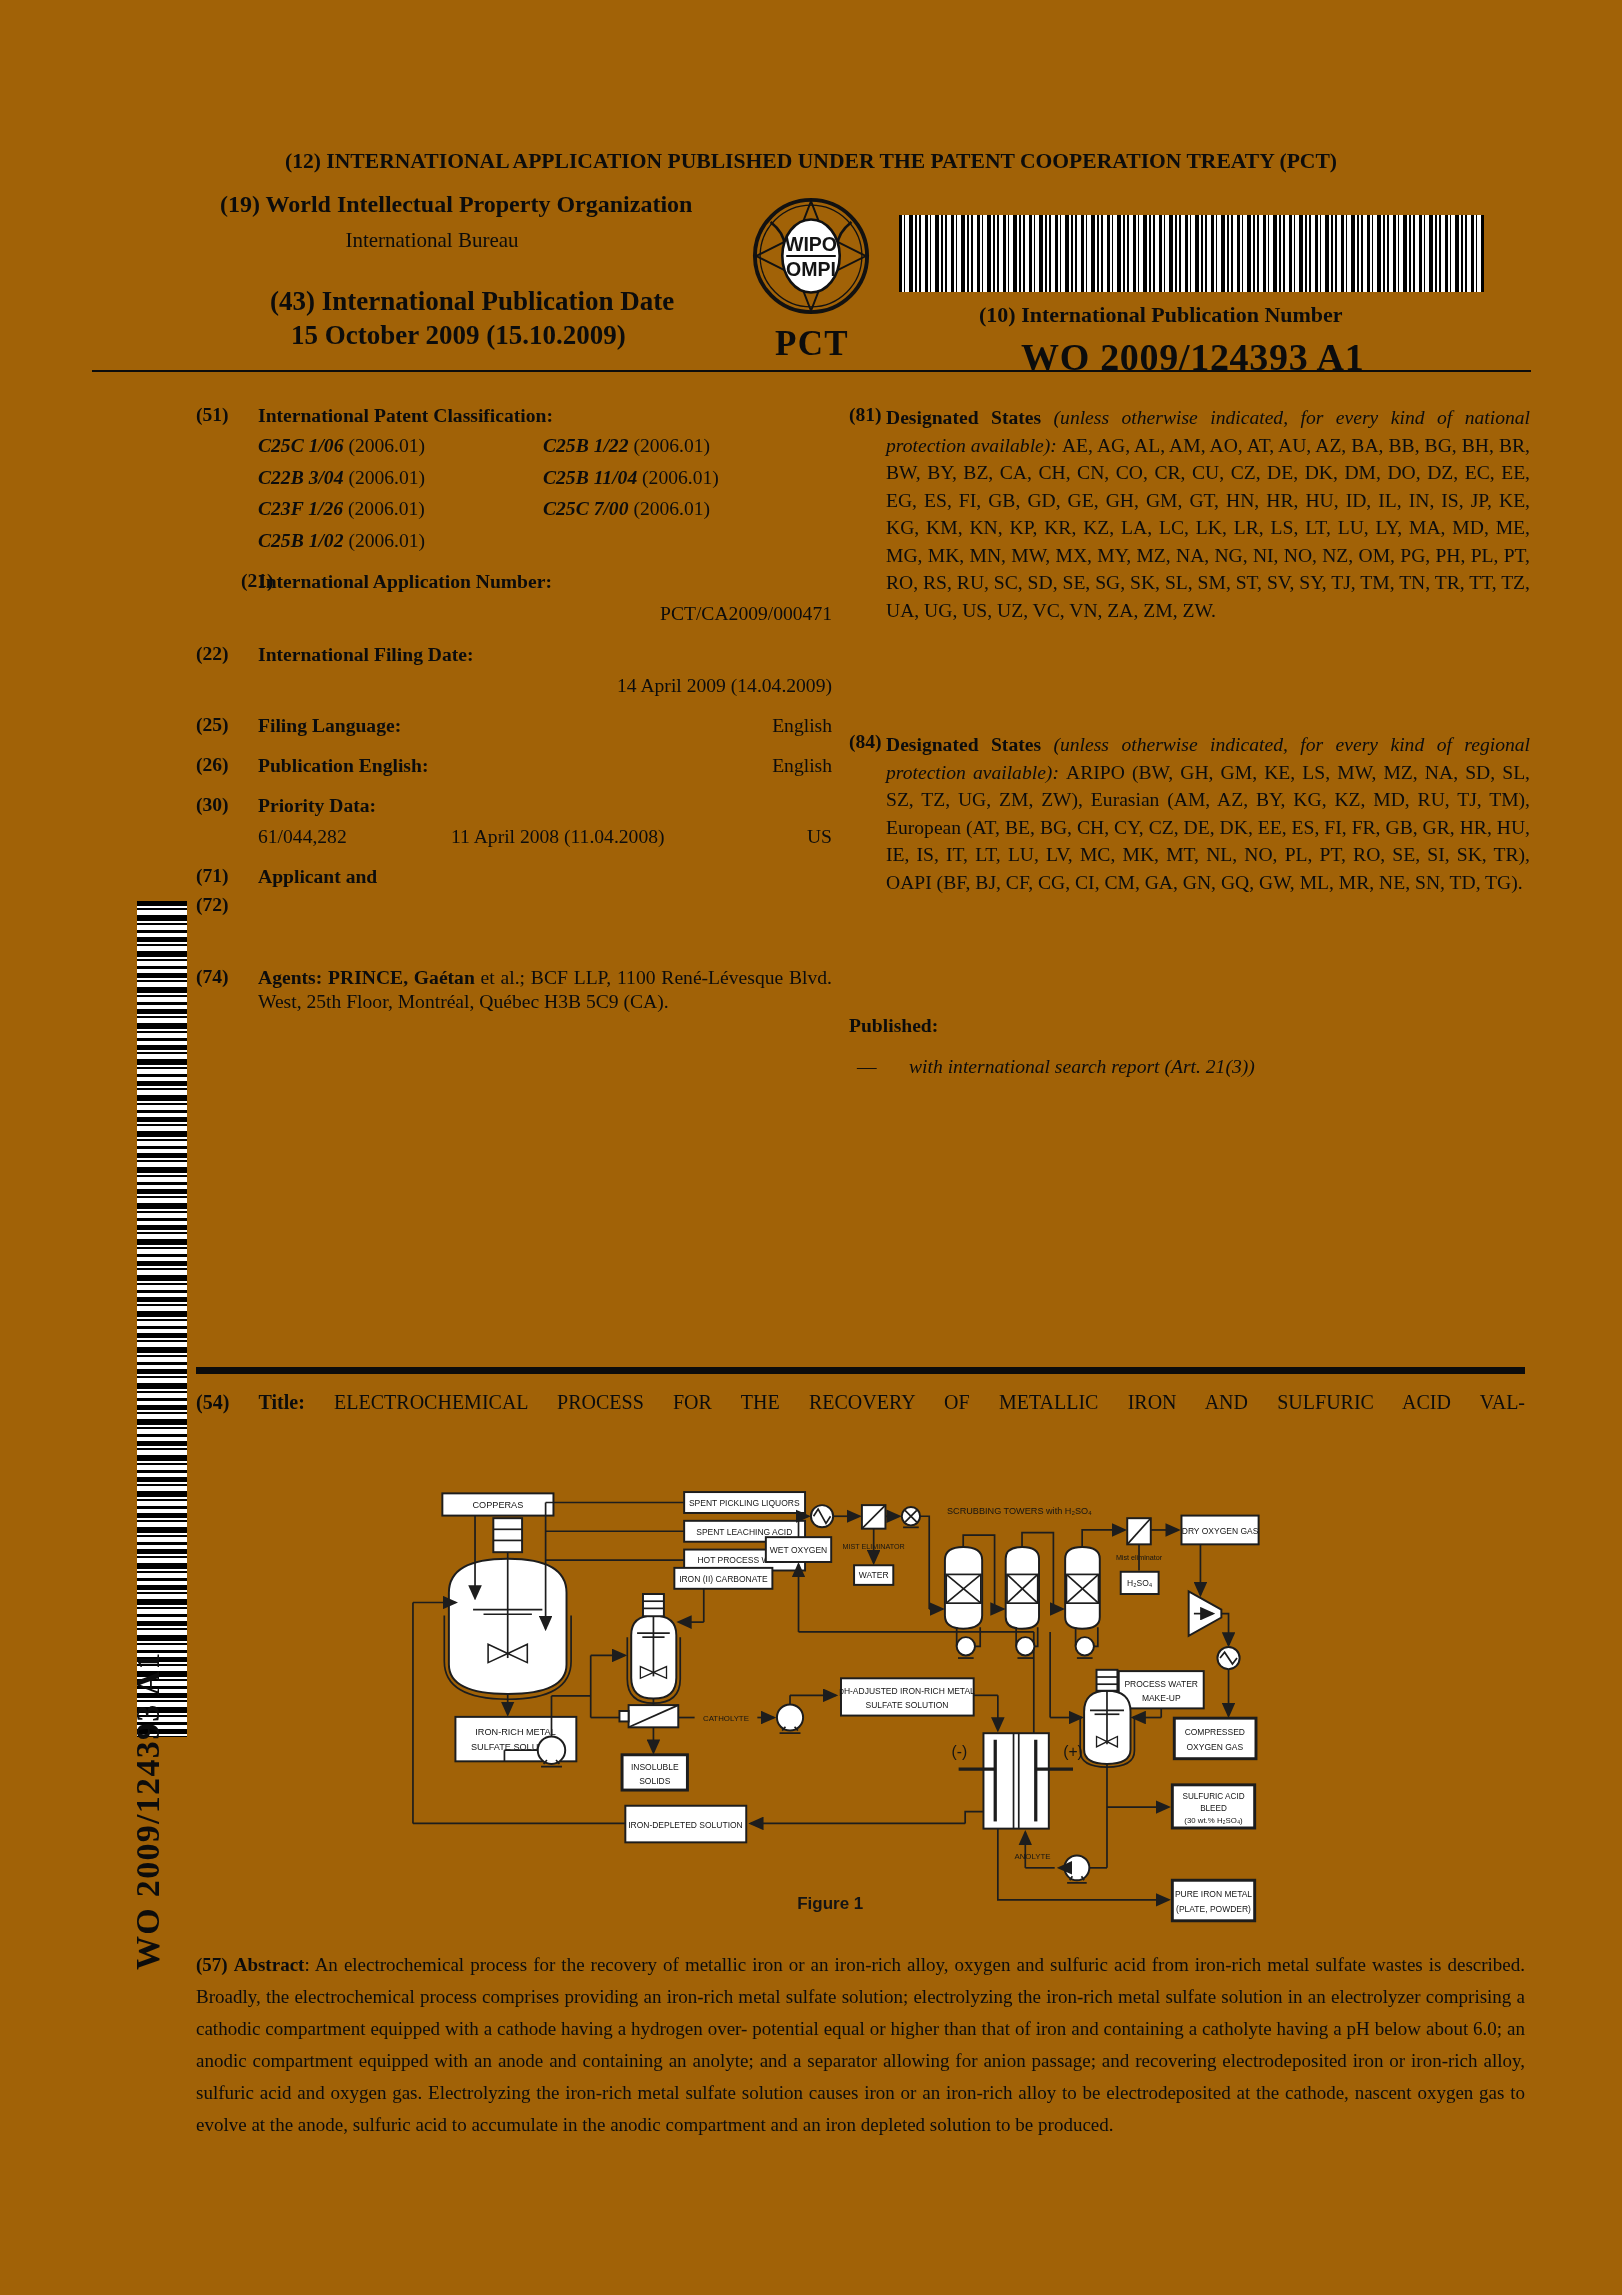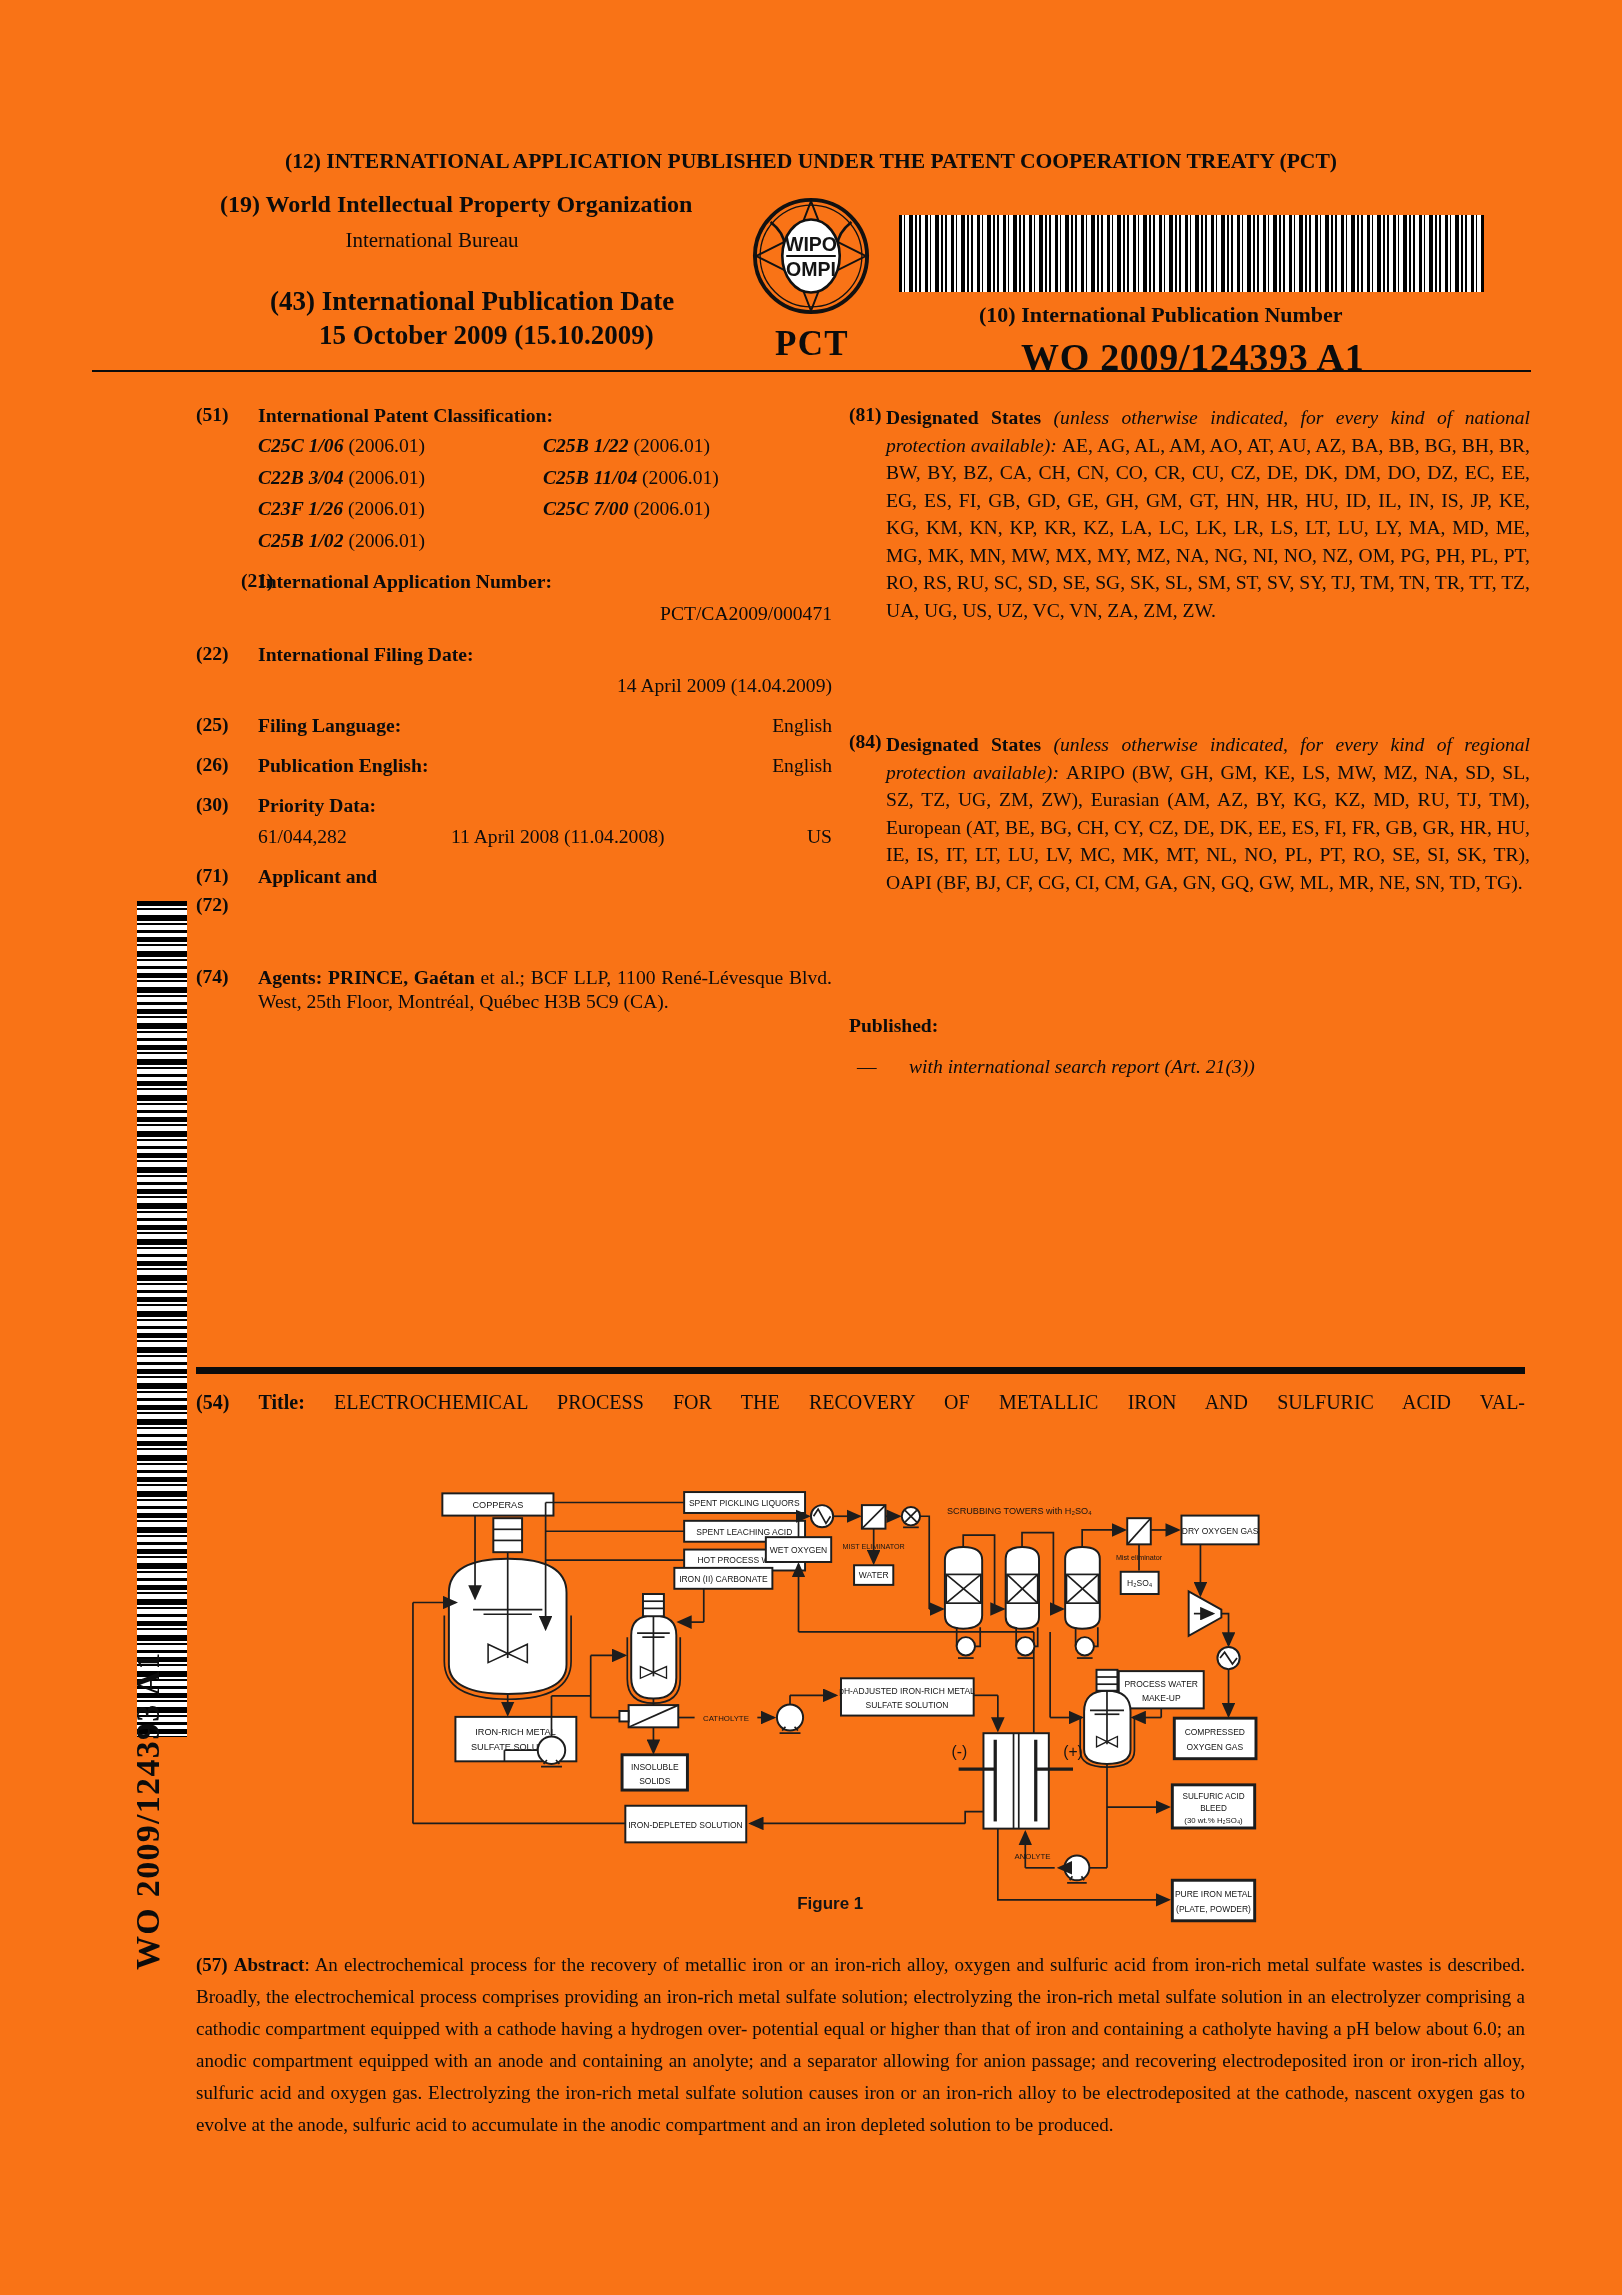--- a/index.html
+++ b/index.html
@@ -1,16 +1,16 @@
 <!DOCTYPE html>
 <html style="font-size:10.5px"><head>
 <meta charset="utf-8">
 <style>
   html,body{margin:0;padding:0;background:#888;}
-  .page{position:relative;width:1622px;height:2295px;background:#f97316;
+  .page{position:relative;width:1622px;height:2295px;background:#a16207;
         font-family:"Liberation Serif",serif;color:#0c0c0c;overflow:hidden;}
   .abs{position:absolute;}
   .b{font-weight:bold;}
   .i{font-style:italic;}
   .h12{font-size:21.6px;font-weight:bold;width:100%;text-align:center;}
   .h19{font-size:24px;font-weight:bold;text-align:center;}
   .bureau{font-size:21px;text-align:center;}
   .h43{font-size:27px;font-weight:bold;}
   .pct{font-size:35px;font-weight:bold;letter-spacing:1.3px;}
   .h10{font-size:22px;font-weight:bold;}
@@ -37,21 +37,21 @@
 </head>
 <body>
 
 <div class="page">
 
   <div class="abs h12" style="top:149px;left:0;">(12) INTERNATIONAL APPLICATION PUBLISHED UNDER THE PATENT COOPERATION TREATY (PCT)</div>
 
   <div class="abs h19" style="top:191px;left:220px;">(19) World Intellectual Property Organization</div>
   <div class="abs bureau" style="top:228px;left:249px;width:366px;">International Bureau</div>
   <div class="abs h43" style="top:286px;left:270px;">(43) International Publication Date</div>
-  <div class="abs h43" style="top:320px;left:291px;margin-left:28px;">15 October 2009 (15.10.2009)</div>
+  <div class="abs h43" style="top:320px;left:291px;">15 October 2009 (15.10.2009)</div>
 
   <div class="abs" style="top:196px;left:751px;width:120px;height:120px;">
     <svg width="120" height="120" viewBox="0 0 184 184">
       <circle cx="92" cy="92" r="86" fill="none" stroke="#111" stroke-width="6"></circle>
       <circle cx="92" cy="92" r="78" fill="none" stroke="#111" stroke-width="2"></circle>
       <path d="M92,8 L112,60 L176,92 L112,124 L92,176 L72,124 L8,92 L72,60 Z" fill="none" stroke="#111" stroke-width="3"></path>
       <path d="M30,40 Q60,64 48,92" fill="none" stroke="#111" stroke-width="4"></path>
       <path d="M154,40 Q124,64 136,92" fill="none" stroke="#111" stroke-width="4"></path>
       <ellipse cx="92" cy="92" rx="44" ry="56" fill="#fff" stroke="#111" stroke-width="4"></ellipse>
       <text x="92" y="84" text-anchor="middle" font-size="30" font-weight="bold" font-family="Liberation Serif,serif">WIPO</text>

